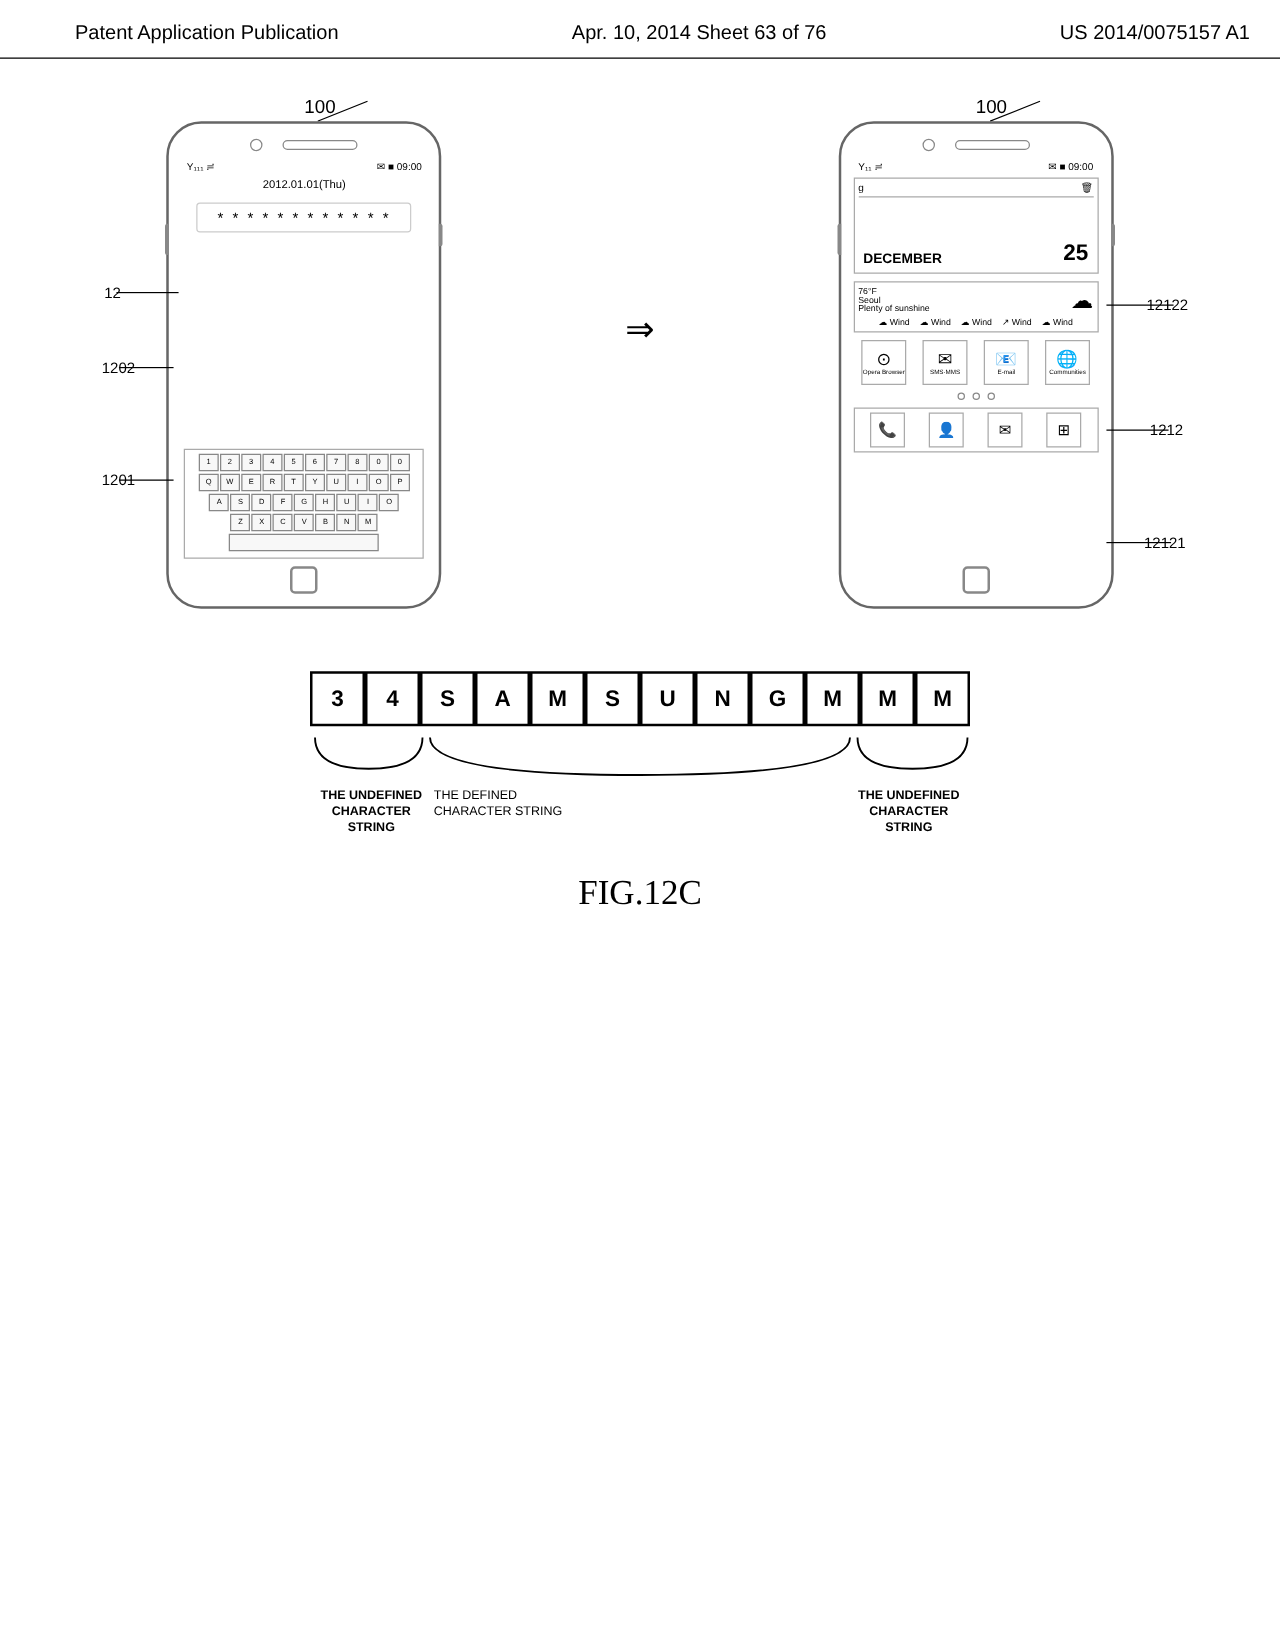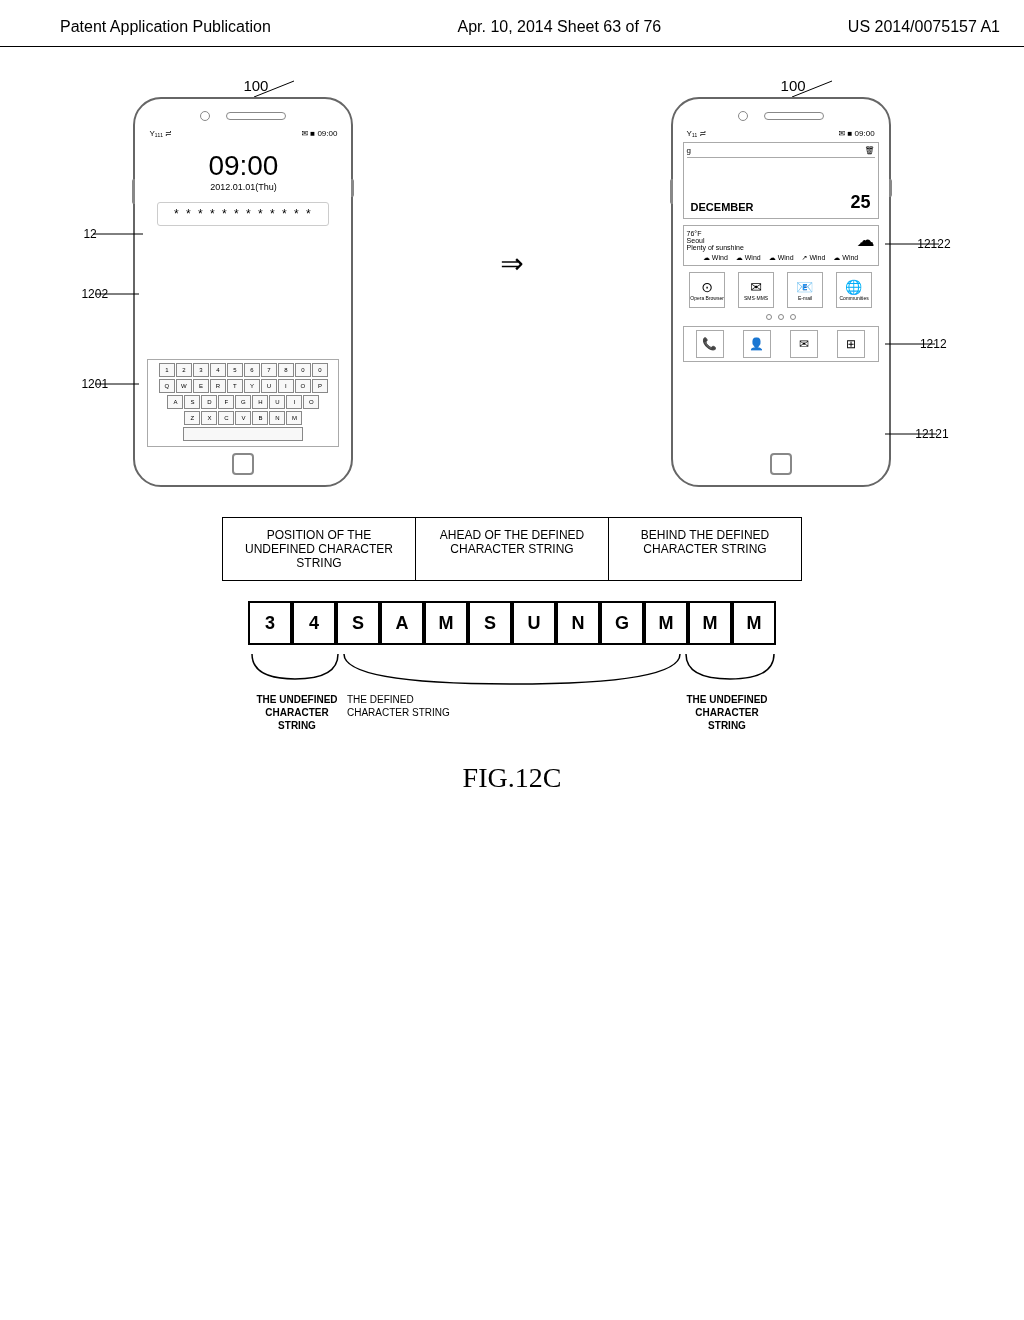--- a/index.html
+++ b/index.html
@@ -347,21 +347,20 @@
           <div class="phone-camera"></div>
           <div class="phone-speaker"></div>
         </div>
 
         <div class="status-bar">
           <span>Y₁₁₁ ≓</span>
           <span>✉ ■ 09:00</span>
         </div>
 
         <div class="phone-screen">
-          <div class="lock-time">09:00</div>
           <div class="lock-date">2012.01.01(Thu)</div>
           <div class="lock-stars">* * * * * * * * * * * *</div>
 
           <div class="keyboard">
             <div class="kb-row">
               <div class="kb-key">1</div>
               <div class="kb-key">2</div>
               <div class="kb-key">3</div>
               <div class="kb-key">4</div>
               <div class="kb-key">5</div>
@@ -532,31 +531,20 @@
       <div style="position:absolute; right:-58px; top:330px; font-size:12px;">12121</div>
       <svg style="position:absolute;right:-46px;top:336px;width:52px;height:2px;">
         <line x1="0" y1="1" x2="52" y2="1" stroke="#000" stroke-width="1"></line>
       </svg>
     </div>
   </div>
 
   <div class="table-section">
     <table class="info-table">
       <tbody>
-          <tr>
-        <td>
-          <span>POSITION OF THE UNDEFINED CHARACTER STRING</span>
-        </td>
-        <td>
-          <span>AHEAD OF THE DEFINED CHARACTER STRING</span>
-        </td>
-        <td>
-          <span>BEHIND THE DEFINED CHARACTER STRING</span>
-        </td>
-      </tr>
     </tbody>
       </table>
   </div>
 
   <div class="char-diagram">
     
     <div class="char-boxes">
       <div class="char-box">3</div>
       <div class="char-box">4</div>
       <div class="char-box">S</div>

